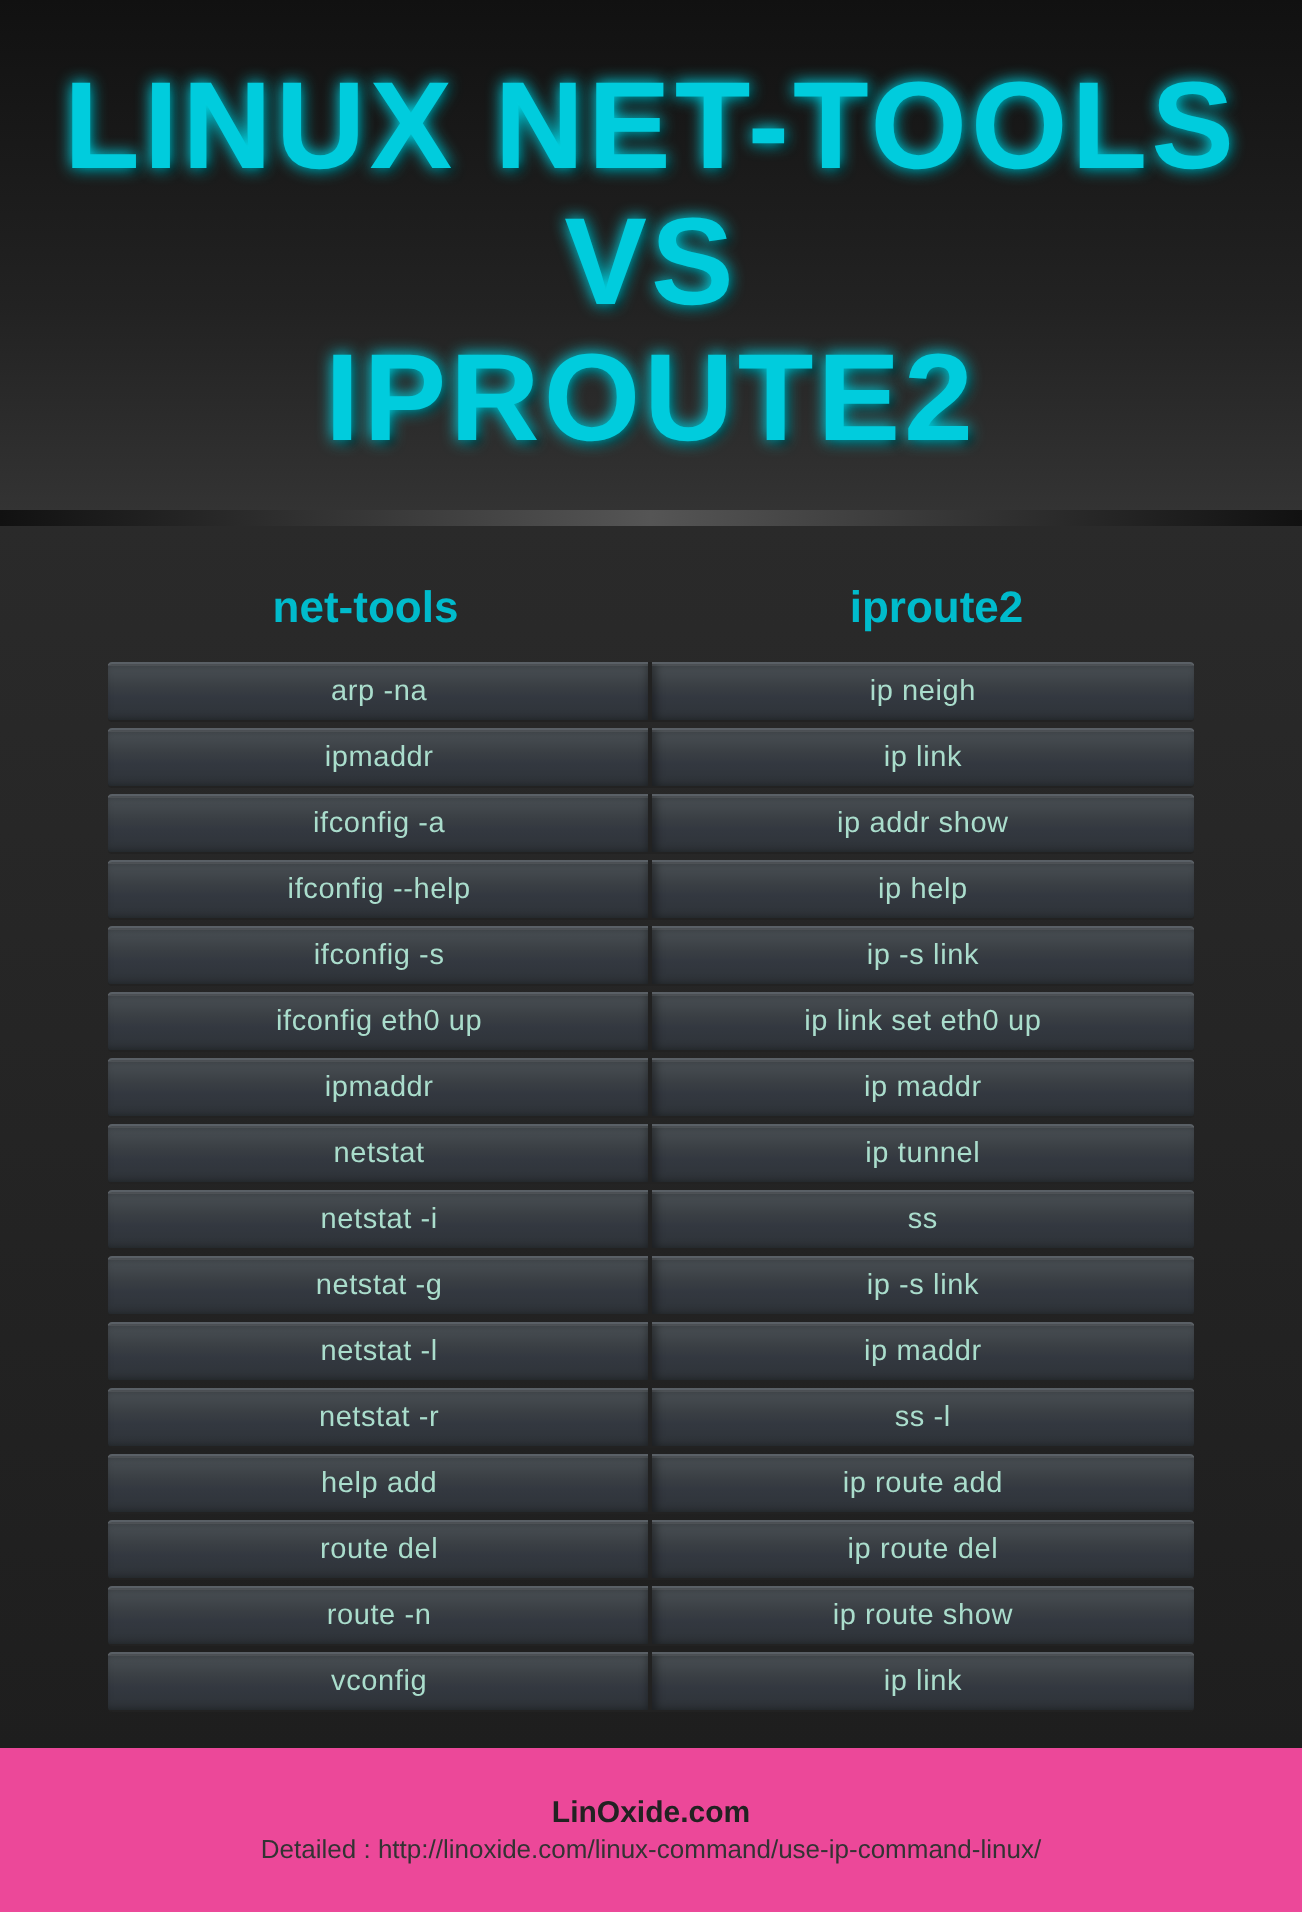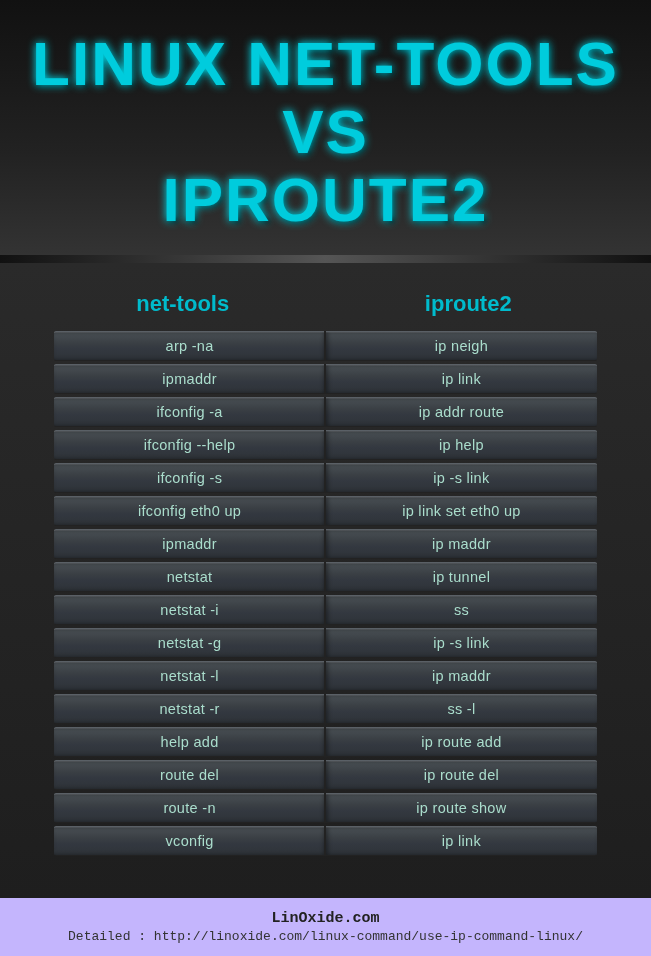--- a/index.html
+++ b/index.html
@@ -107,24 +107,23 @@
       box-shadow: inset -2px 0 4px rgba(0,0,0,0.4), 2px 0 0 #222;
     }
 
     .right-column .cmd-row {
       border-radius: 0 2px 2px 0;
       box-shadow: inset 2px 0 4px rgba(0,0,0,0.4), -2px 0 0 #222;
     }
 
     .footer-section {
       width: 100%;
-      background: #c4b5fd;
-      padding: 12px 10px;
+      background: #ec4899;
+      padding: 24px 10px;
       text-align: center;
-      font-family: Liberation Mono, monospace;
     }
 
     .footer-main {
       font-size: 15px;
       font-weight: 700;
       color: #222;
     }
 
     .footer-detail {
       font-size: 13px;
@@ -166,21 +165,21 @@
         <div class="cmd-row">netstat -l</div>
         <div class="cmd-row">netstat -r</div>
         <div class="cmd-row">help add</div>
         <div class="cmd-row">route del</div>
         <div class="cmd-row">route -n</div>
         <div class="cmd-row">vconfig</div>
       </div>
     <div class="column right-column" id="right-col">
         <div class="cmd-row">ip neigh</div>
         <div class="cmd-row">ip link</div>
-        <div class="cmd-row">ip addr route</div>
+        <div class="cmd-row">ip addr show</div>
         <div class="cmd-row">ip help</div>
         <div class="cmd-row">ip -s link</div>
         <div class="cmd-row">ip link set eth0 up</div>
         <div class="cmd-row">ip maddr</div>
         <div class="cmd-row">ip tunnel</div>
         <div class="cmd-row">ss</div>
         <div class="cmd-row">ip -s link</div>
         <div class="cmd-row">ip maddr</div>
         <div class="cmd-row">ss -l</div>
         <div class="cmd-row">ip route add</div>

